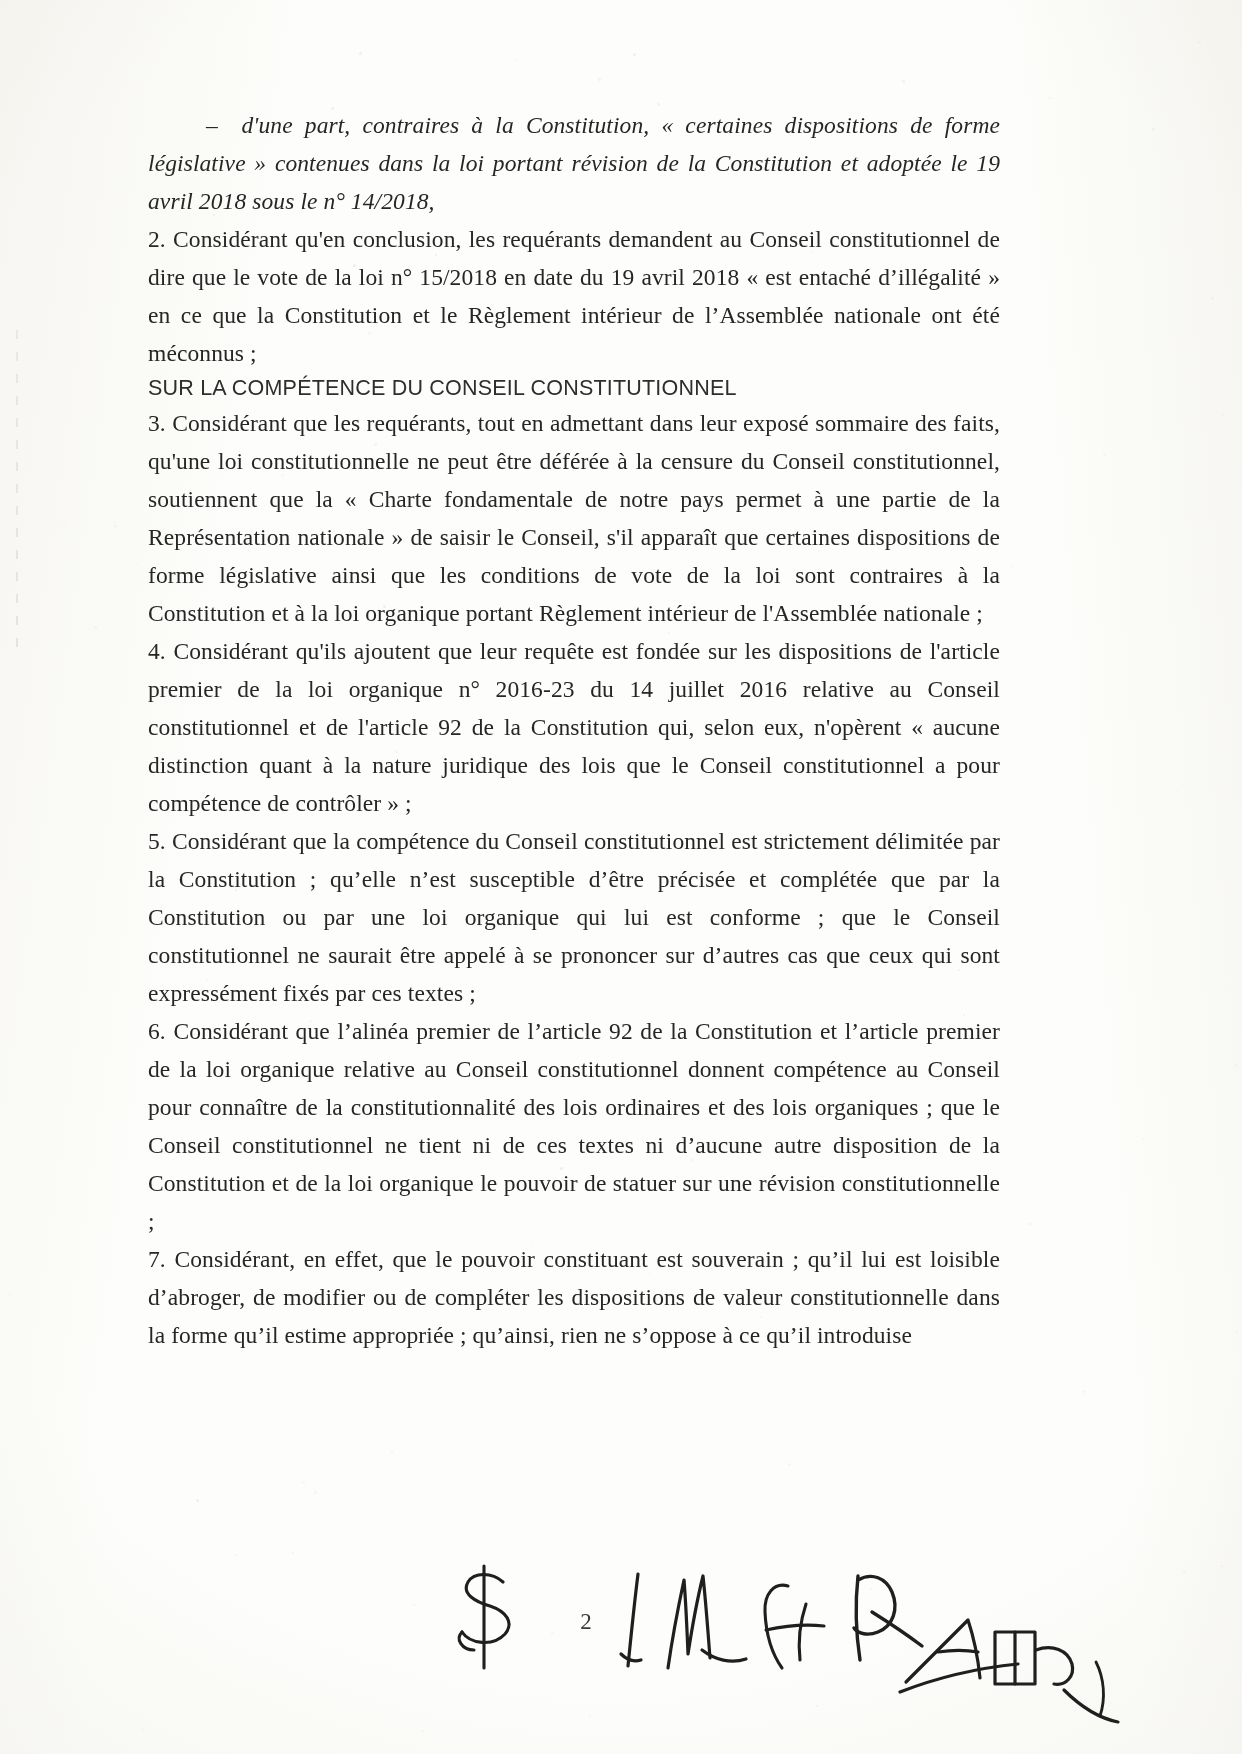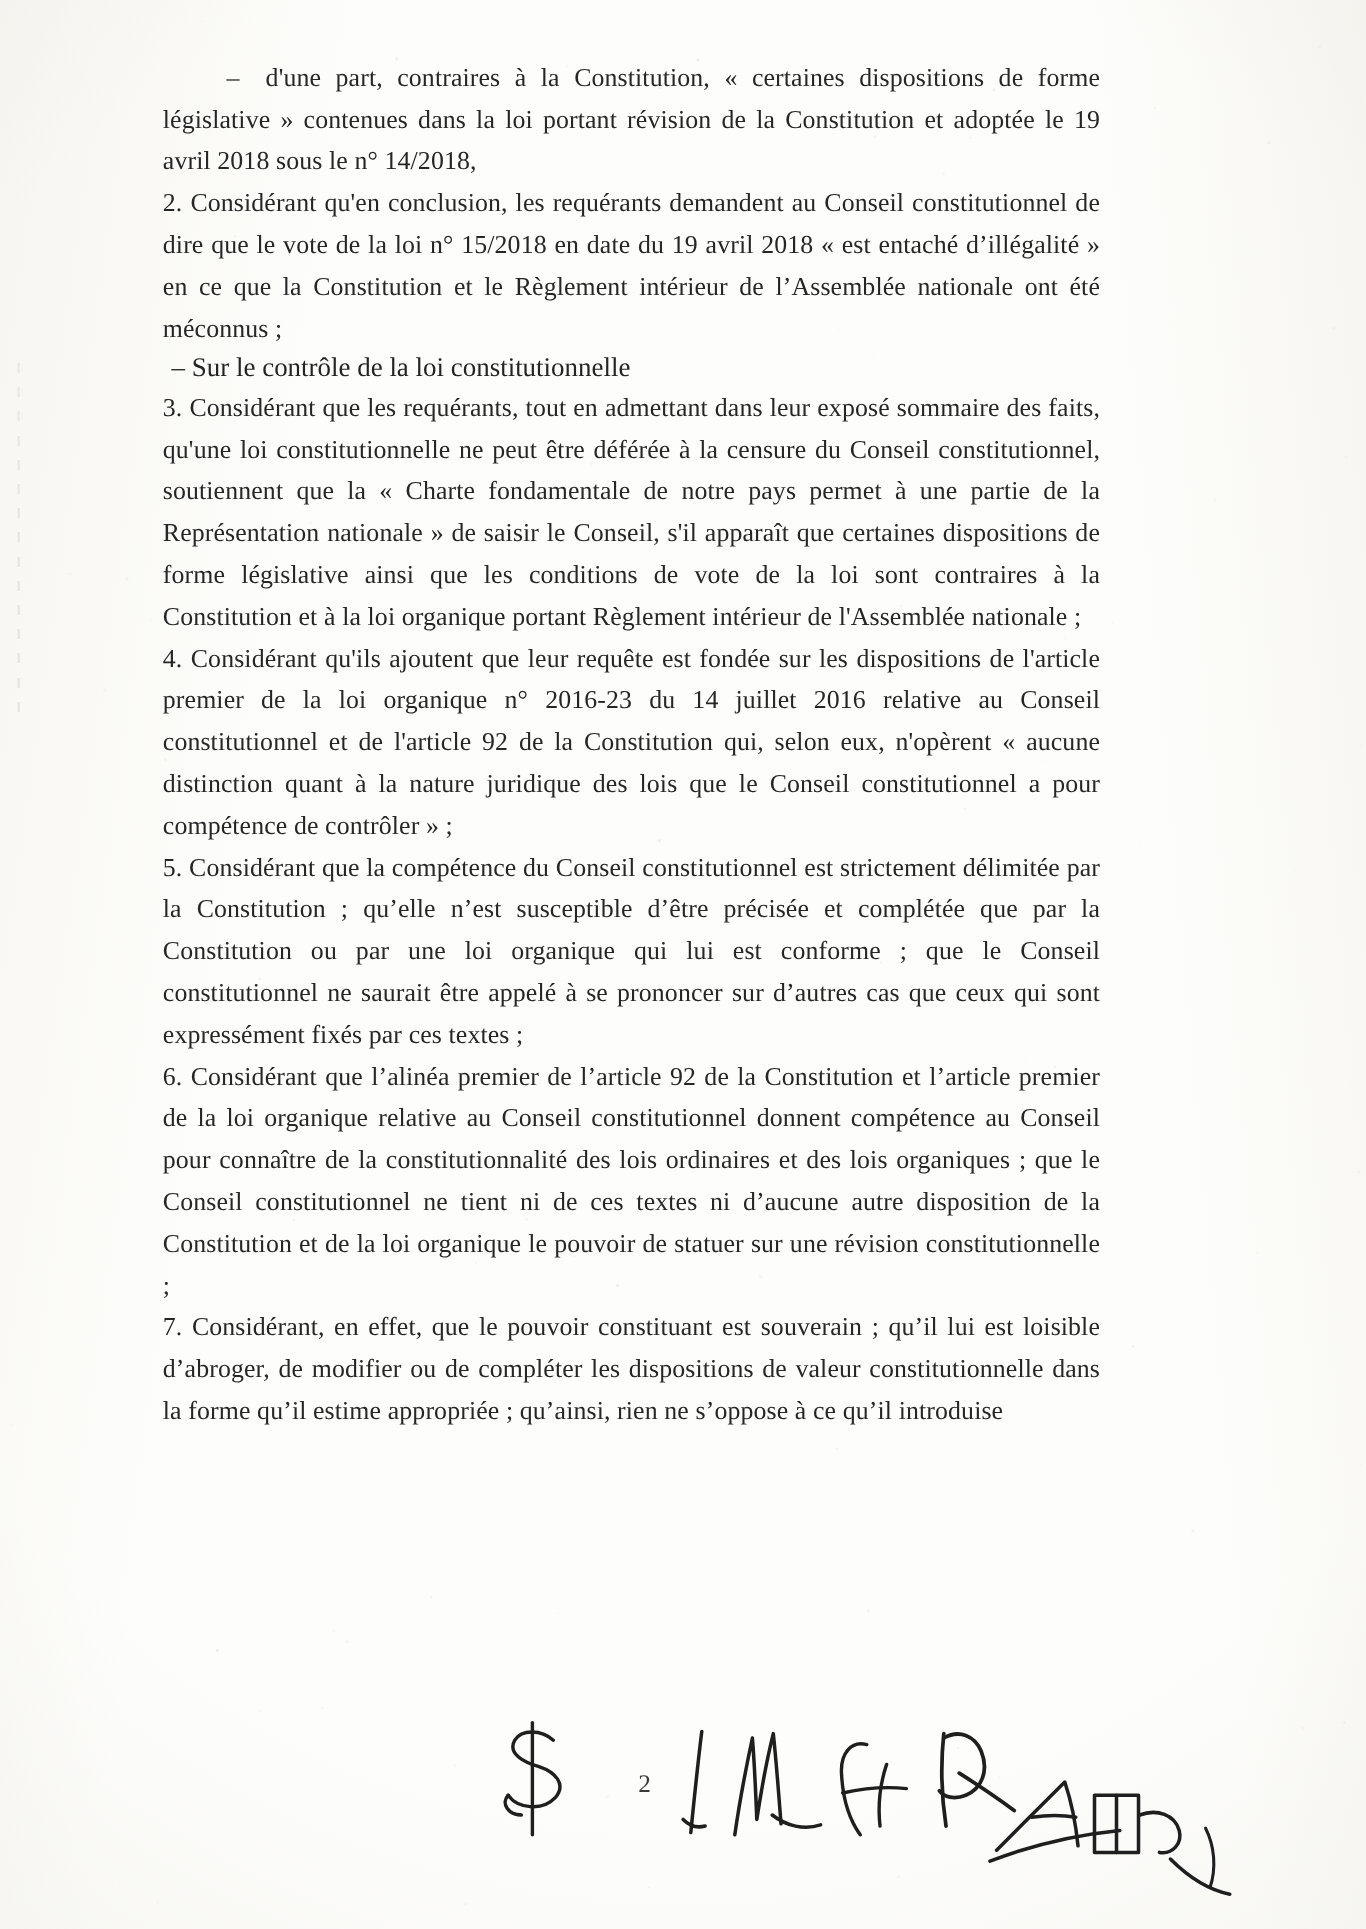--- a/index.html
+++ b/index.html
@@ -98,21 +98,21 @@
 
   .subsection-heading {
     margin: 0;
     font-size: 24.5px;
     line-height: 34px;
     font-weight: 400;
     color: #242424;
     padding-left: 8px;
   }
 
-  .first-block { padding-top: 52px; }
+  .first-block { padding-top: 106px; font-style: italic; }
 
   
   .footer-zone {
     position: absolute;
     left: 0;
     bottom: 0;
     width: 1242px;
     height: 300px;
     z-index: 5;
     pointer-events: none;
@@ -268,22 +268,22 @@
     </div>
   <div class="edge-artifact"></div>
 
   <div class="content">
 
     <p class="body-text indent-dash first-block">– d'une part, contraires à la Constitution, « certaines dispositions de forme législative » contenues dans la loi portant révision de la Constitution et adoptée le 19 avril 2018 sous le n° 14/2018,</p>
 
 
     <p class="body-text para-gap-md">2. Considérant qu'en conclusion, les requérants demandent au Conseil constitutionnel de dire que le vote de la loi n° 15/2018 en date du 19 avril 2018 « est entaché d’illégalité » en ce que la Constitution et le Règlement intérieur de l’Assemblée nationale ont été méconnus ;</p>
 
-
-    <p class="subsection-heading para-gap-lg">– Sur le contrôle de la loi constitutionnelle</p>
+    <p class="section-heading para-gap-md">SUR LA COMPÉTENCE DU CONSEIL CONSTITUTIONNEL</p>
+
 
     <p class="body-text para-gap-md">3. Considérant que les requérants, tout en admettant dans leur exposé sommaire des faits, qu'une loi constitutionnelle ne peut être déférée à la censure du Conseil constitutionnel, soutiennent que la « Charte fondamentale de notre pays permet à une partie de la Représentation nationale » de saisir le Conseil, s'il apparaît que certaines dispositions de forme législative ainsi que les conditions de vote de la loi sont contraires à la Constitution et à la loi organique portant Règlement intérieur de l'Assemblée nationale ;</p>
 
     <p class="body-text para-gap-md">4. Considérant qu'ils ajoutent que leur requête est fondée sur les dispositions de l'article premier de la loi organique n° 2016-23 du 14 juillet 2016 relative au Conseil constitutionnel et de l'article 92 de la Constitution qui, selon eux, n'opèrent « aucune distinction quant à la nature juridique des lois que le Conseil constitutionnel a pour compétence de contrôler » ;</p>
 
     <p class="body-text para-gap-md">5. Considérant que la compétence du Conseil constitutionnel est strictement délimitée par la Constitution ; qu’elle n’est susceptible d’être précisée et complétée que par la Constitution ou par une loi organique qui lui est conforme ; que le Conseil constitutionnel ne saurait être appelé à se prononcer sur d’autres cas que ceux qui sont expressément fixés par ces textes ;</p>
 
     <p class="body-text para-gap-md">6. Considérant que l’alinéa premier de l’article 92 de la Constitution et l’article premier de la loi organique relative au Conseil constitutionnel donnent compétence au Conseil pour connaître de la constitutionnalité des lois ordinaires et des lois organiques ; que le Conseil constitutionnel ne tient ni de ces textes ni d’aucune autre disposition de la Constitution et de la loi organique le pouvoir de statuer sur une révision constitutionnelle ;</p>
 
     <p class="body-text para-gap-md">7. Considérant, en effet, que le pouvoir constituant est souverain ; qu’il lui est loisible d’abroger, de modifier ou de compléter les dispositions de valeur constitutionnelle dans la forme qu’il estime appropriée ; qu’ainsi, rien ne s’oppose à ce qu’il introduise</p>

